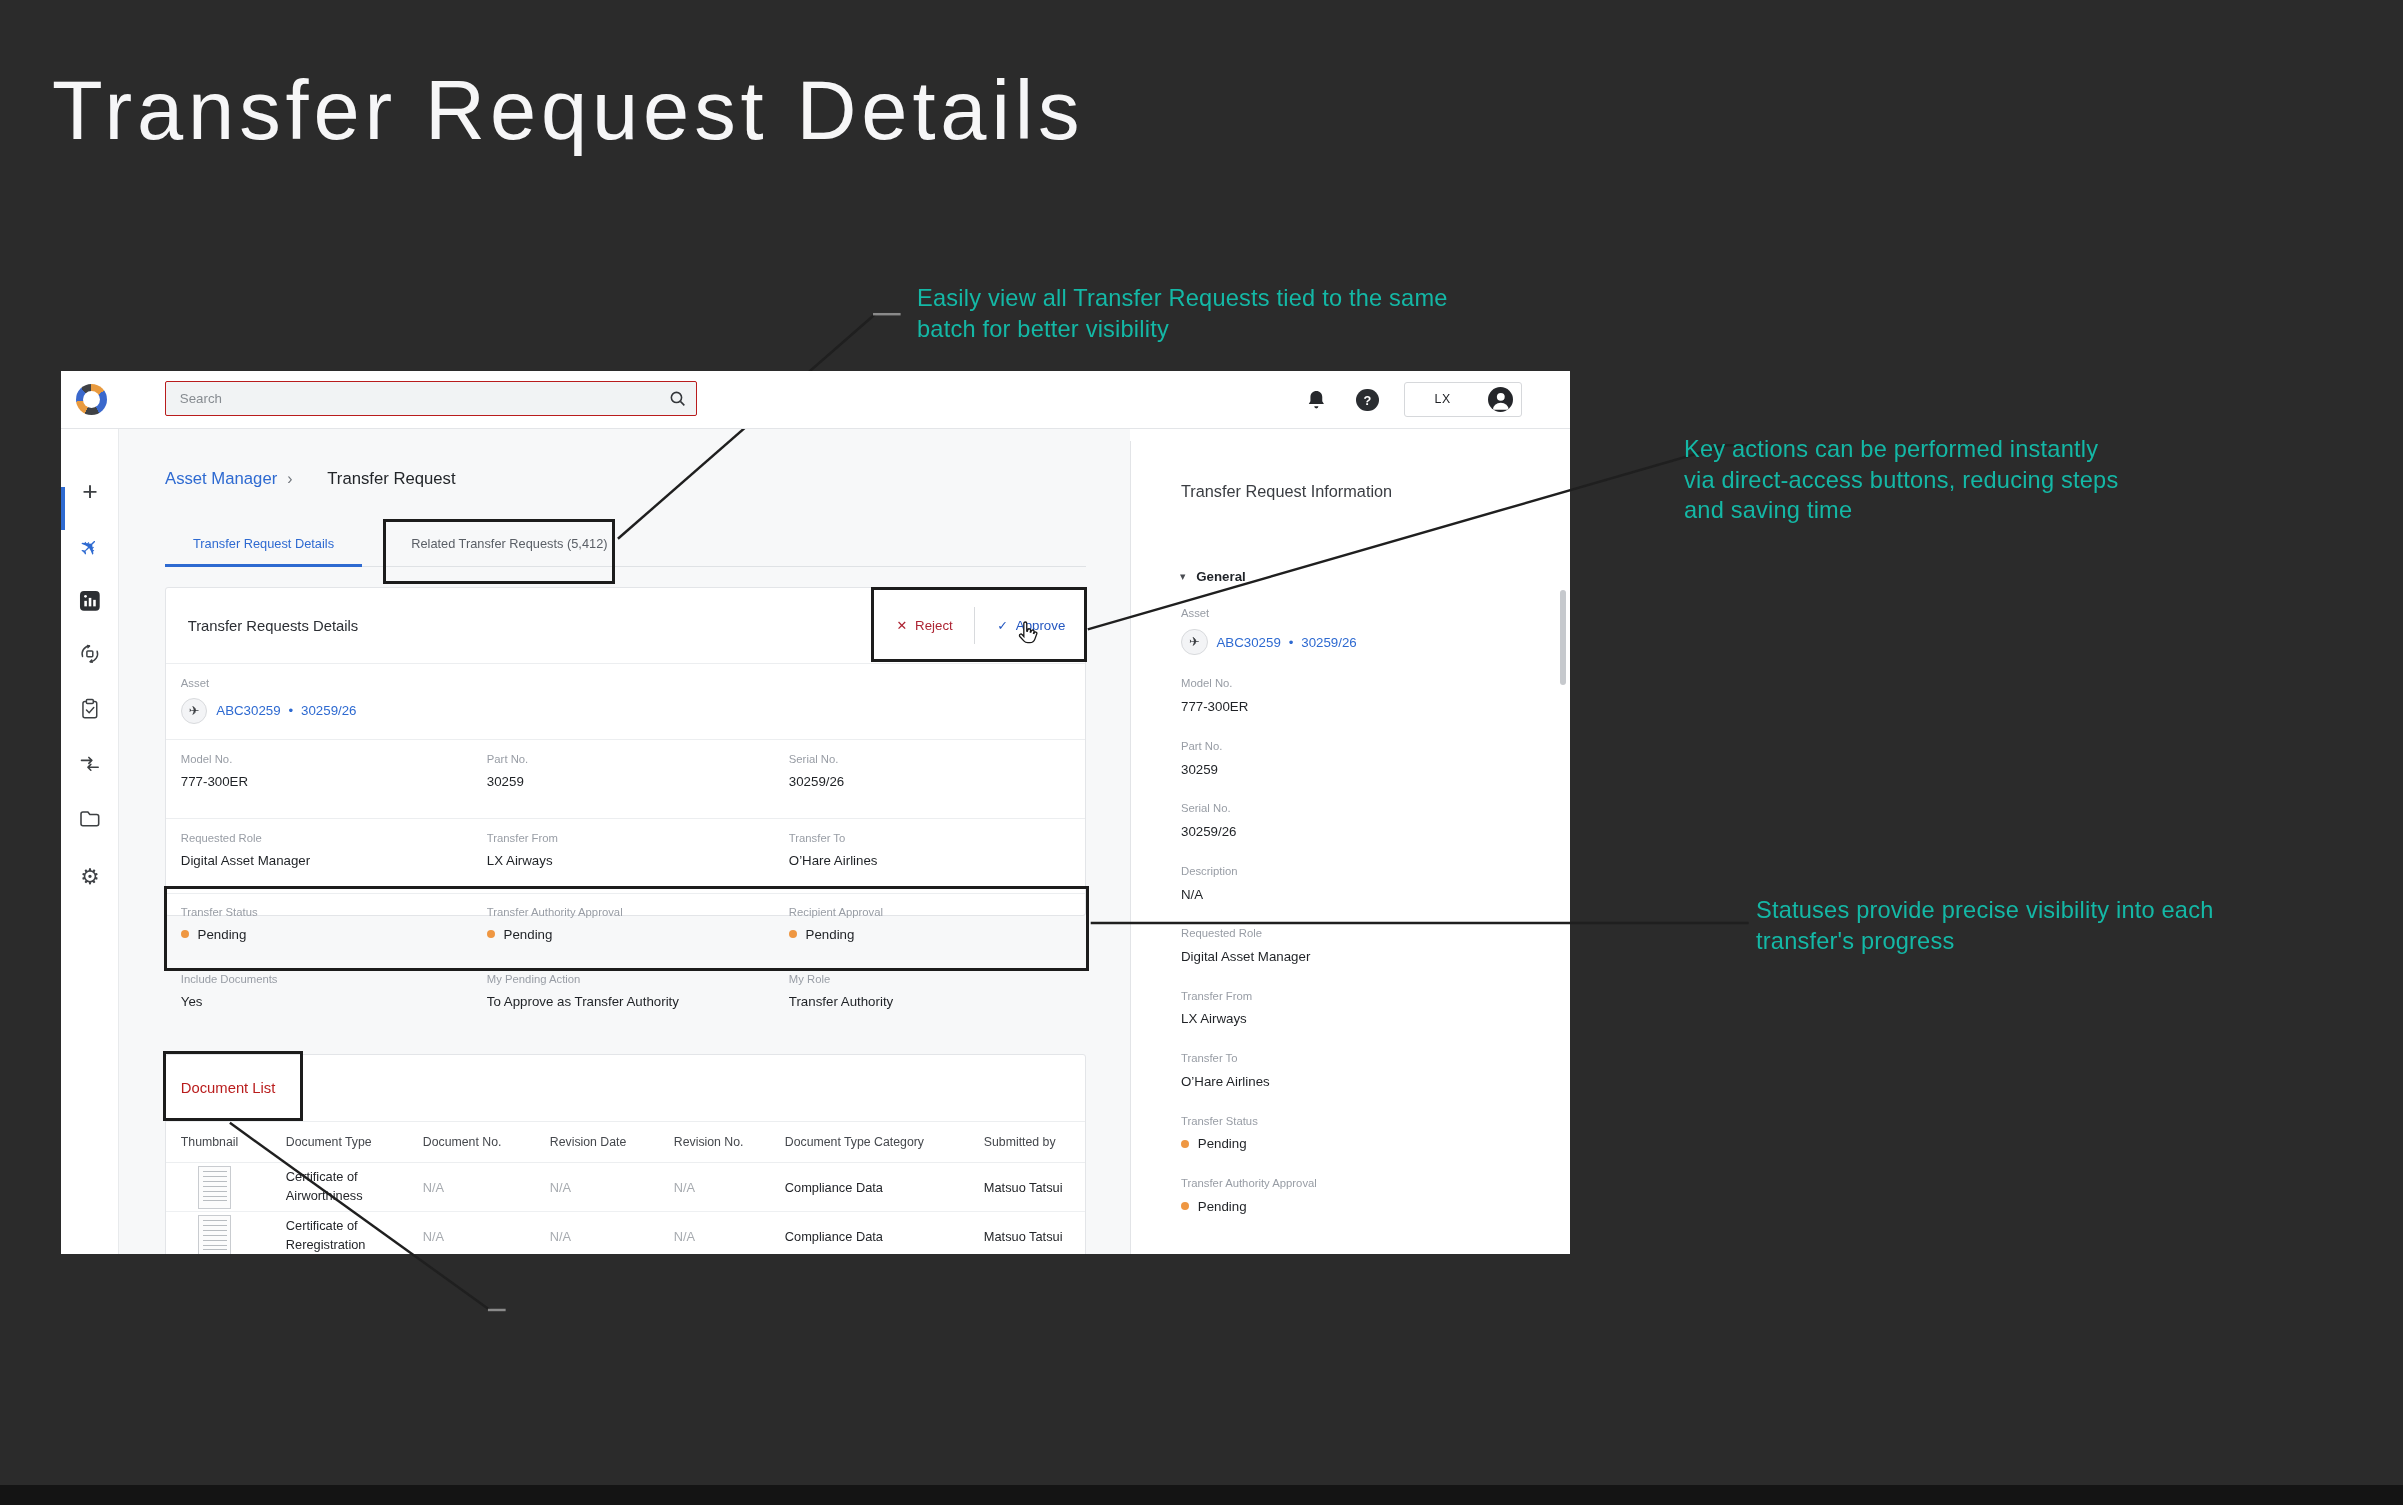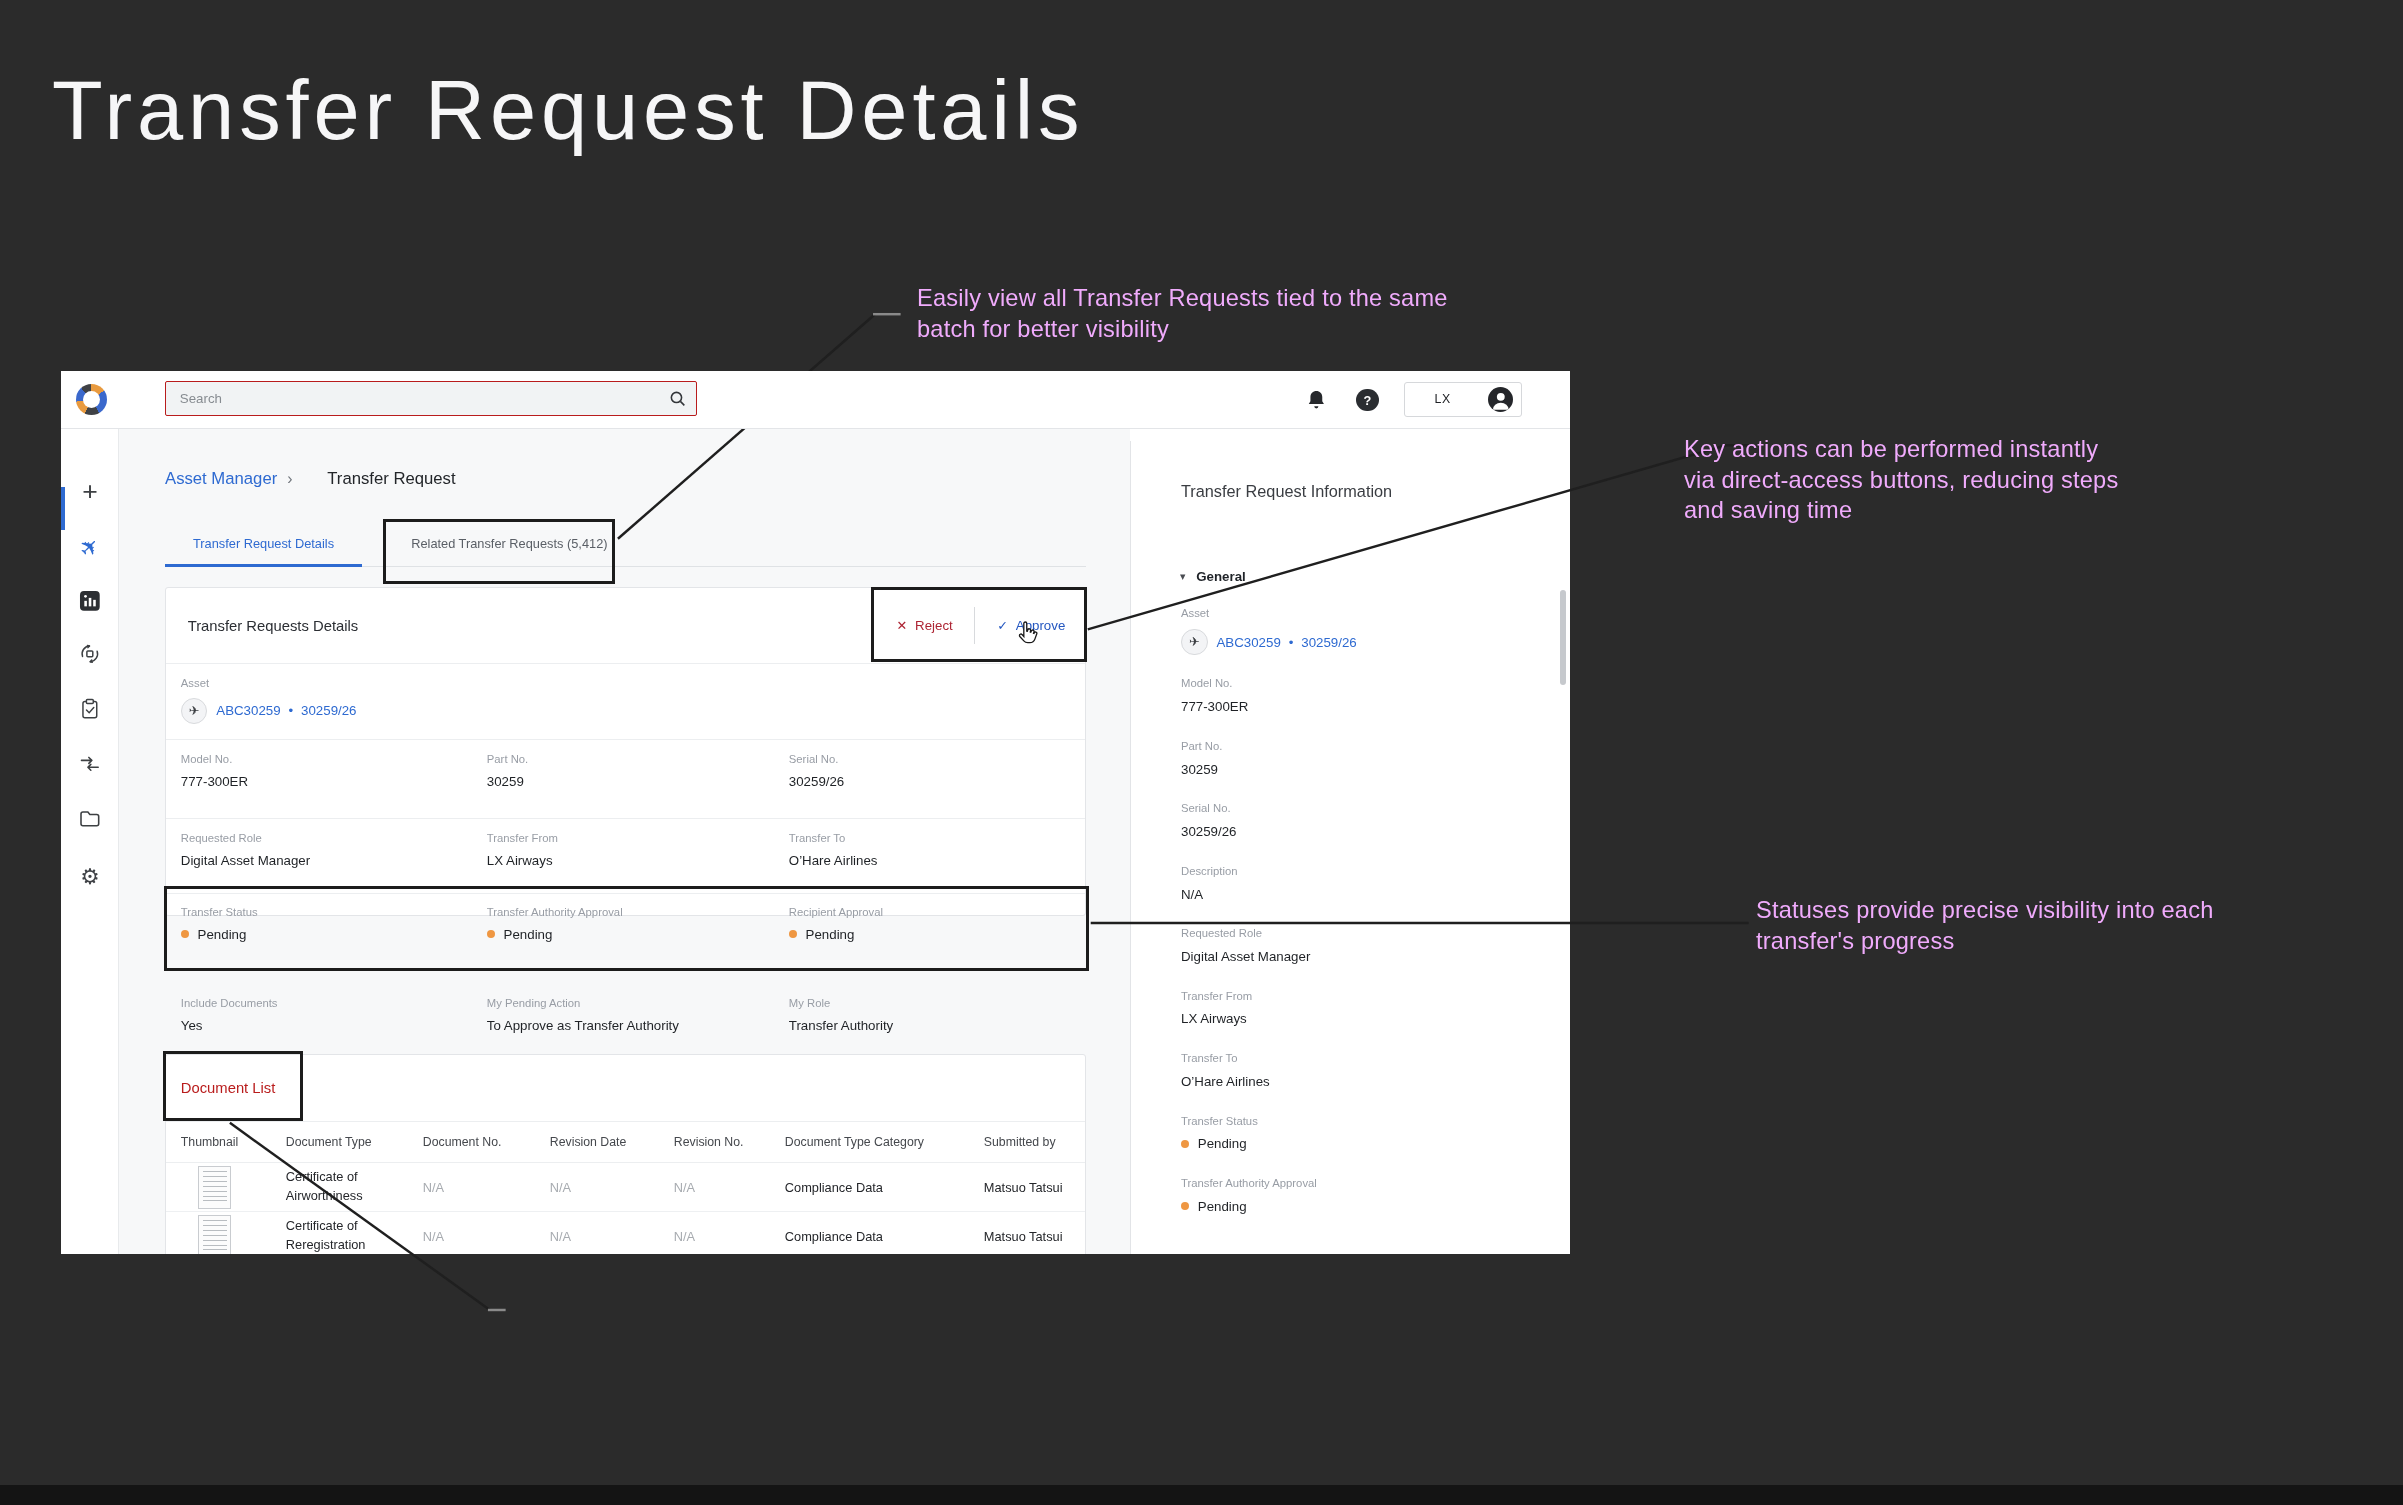--- a/index.html
+++ b/index.html
@@ -8,21 +8,21 @@
     position:relative; width:2404px; height:1505px; background:#2b2b2b;
     overflow:hidden; font-family:"Liberation Sans", sans-serif;
   }
   
   .page-title {
     position:absolute; left:52px; top:57px; color:#f6f6f7;
     font-size:83px; font-weight:300; letter-spacing:4.9px; line-height:108px;
   }
   .bottom-strip { position:absolute; left:0; top:1485px; width:100%; height:19.7px; background:#141414; }
   .ann-text {
-    position:absolute; color:#f0abfc; font-size:23.6px; line-height:30.5px;
+    position:absolute; color:#14b8a6; font-size:23.6px; line-height:30.5px;
     white-space:pre-line; letter-spacing:0.2px;
   }
   .ann-box { position:absolute; border:3px solid #1c1c1c; background:transparent; }
   .ann-lines { position:absolute; left:0; top:0; width:2404px; height:1505px; pointer-events:none; }
 
   
   .app { position:absolute; left:61px; top:371px; width:1509px; height:883px; background:#fff; overflow:hidden; }
 
   
   .topbar { position:absolute; left:0; top:0; width:1509px; height:58px; background:#fff; border-bottom:1px solid #e3e5e8; z-index:3; }
@@ -310,21 +310,21 @@
             </div>
           <div>
               <div class="f-label">Recipient Approval</div>
                <div class="f-value status-val">
                 <span class="dot"></span>
                 <span>Pending</span>
               </div>
             </div>
         </div>
 
-        <div class="sec grid3" style="top:396px; height:72px;">
+        <div class="sec grid3" style="top:372px; height:72px;">
           <div>
               <div class="f-label">Include Documents</div>
                <div class="f-value">Yes</div>
             </div>
           <div>
               <div class="f-label">My Pending Action</div>
                <div class="f-value">To Approve as Transfer Authority</div>
             </div>
           <div>
               <div class="f-label">My Role</div>

